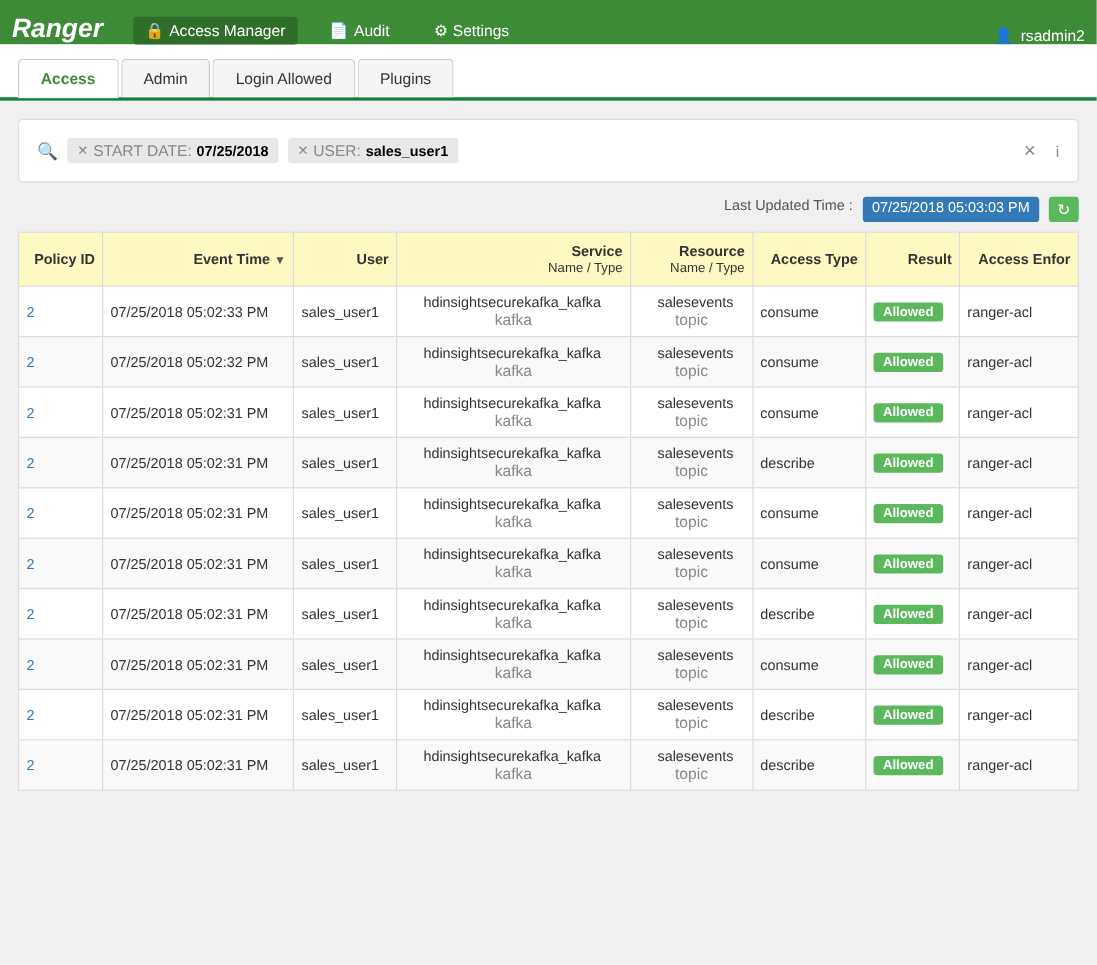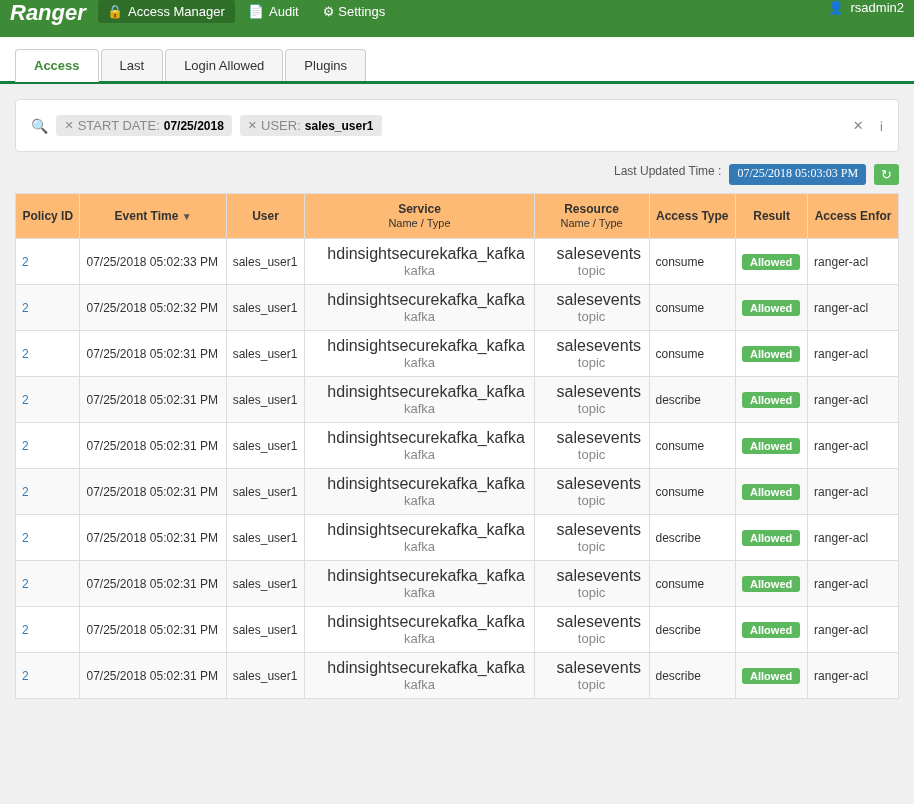--- a/index.html
+++ b/index.html
@@ -2,24 +2,24 @@
 <html><head>
   <meta charset="utf-8">
   <style>
     * { box-sizing: border-box; margin: 0; padding: 0; }
     body { font-family: Arial, sans-serif; font-size: 13px; background: #f0f0f0; }
 
     
     .top-nav {
       background: #3d8b37;
       display: flex;
-      align-items: flex-start;
+      align-items: flex-end;
       height: 37px;
       padding: 0 10px;
-      gap: 4px;
+      gap: 17px;
     }
     .brand {
       font-size: 22px;
       font-weight: bold;
       color: #fff;
       margin-right: 8px;
       font-style: italic;
     }
     .nav-item {
       display: flex;
@@ -130,44 +130,43 @@
       gap: 8px;
       font-size: 12px;
       color: #555;
     }
     .timestamp-badge {
       background: #337ab7;
       color: #fff;
       padding: 2px 8px;
       border-radius: 3px;
       font-size: 12px;
-      font-family: Liberation Serif, serif;
     }
     .refresh-btn {
       background: #5cb85c;
       color: #fff;
       border: none;
       border-radius: 3px;
       padding: 3px 7px;
       cursor: pointer;
       font-size: 13px;
     }
 
     
     .audit-table {
       width: 100%;
       border-collapse: collapse;
       background: #fff;
       border: 1px solid #ddd;
     }
     .audit-table th {
-      background: #fdba74;
+      background: #fef9c3;
       border: 1px solid #ddd;
       padding: 8px 6px;
-      text-align: center;
+      text-align: right;
       font-size: 12px;
       font-weight: bold;
       color: #333;
       white-space: nowrap;
     }
     .audit-table td {
       border: 1px solid #ddd;
       padding: 6px 6px;
       font-size: 12px;
       color: #333;
@@ -182,21 +181,21 @@
     .allowed-badge {
       background: #5cb85c;
       color: #fff;
       padding: 2px 8px;
       border-radius: 3px;
       font-size: 11px;
       font-weight: bold;
       display: inline-block;
     }
     .sort-arrow { font-size: 10px; color: #555; }
-    .service-name { font-size: 16px; padding-left: 16px; }
+    .service-name { font-size: 12px; padding-left: 16px; }
     .service-type { color: #888; font-size: 13px; text-align: center; }
   </style>
 </head>
 <body>
 
 <nav class="top-nav">
   <span class="brand">Ranger</span>
 
   <a class="nav-item active">
     <span class="nav-icon">🔒</span>
@@ -212,21 +211,21 @@
   </a>
 
   <div class="top-nav-right">
     <span>👤</span>
     <span>rsadmin2</span>
   </div>
 </nav>
 
 <div class="tabs-bar">
   <div class="tab active">Access</div>
-  <div class="tab">Last</div>
+  <div class="tab">Admin</div>
   <div class="tab">Login Allowed</div>
   <div class="tab">Plugins</div>
 </div>
 
 <div class="main-content">
 
   <div class="search-panel">
     <div class="search-row">
       <span class="search-icon-wrap">🔍</span>
 

